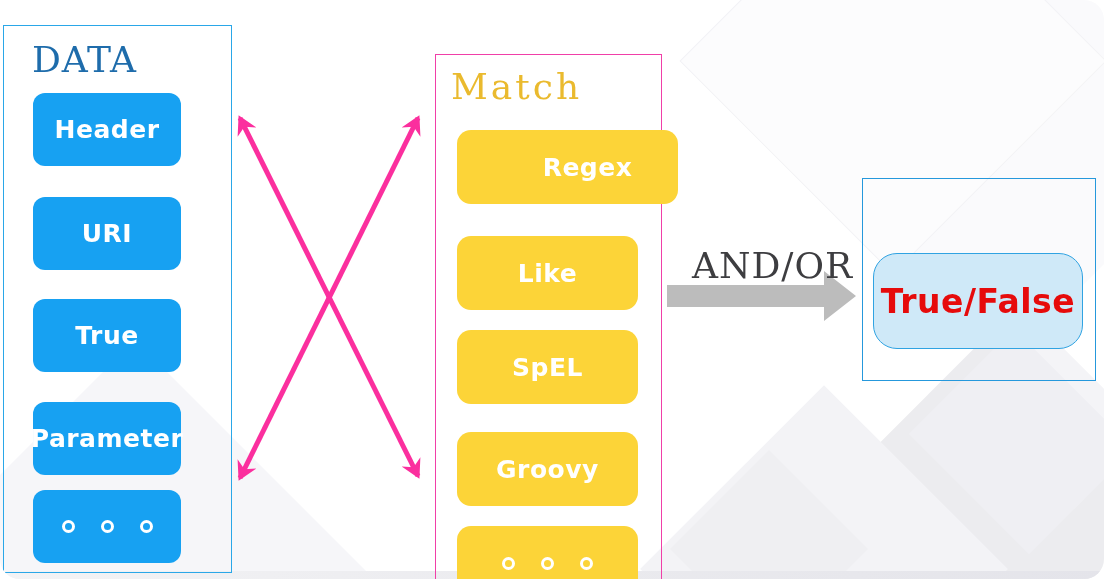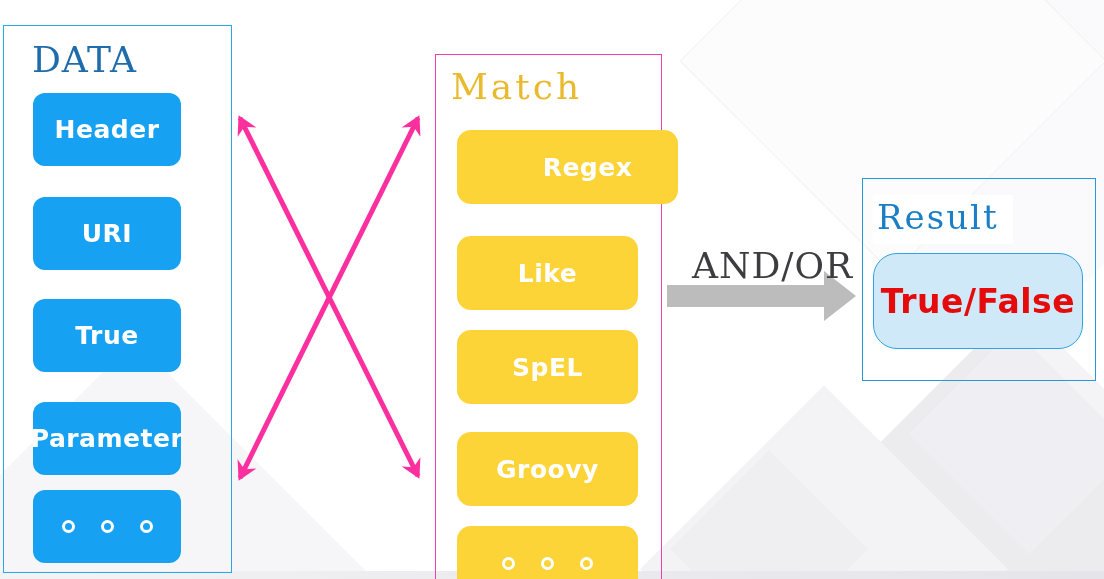--- a/index.html
+++ b/index.html
@@ -4,21 +4,21 @@
 <style>
   :root{
     --data-border:#2aa7e8; --data-title:#1e6cab; --data-button-bg:#17a1f2;
     --match-border:#f03fa8; --match-title:#eaba2e; --match-button-bg:#fcd438;
     --button-text:#ffffff; --arrow-pink:#fb2f9e; --arrow-gray:#bcbcbc;
     --andor-text:#3d3d40; --result-border:#2598dc; --result-title:#1a7fc6;
     --result-value-bg:#cfe9f8; --result-value-border:#30a3e2; --result-value-text:#e60b0b;
   }
   html,body{margin:0;padding:0;background:#fff;}
   .stage{position:relative;width:1104px;height:579px;overflow:hidden;
-         font-family:"DejaVu Sans",sans-serif;background:#ffffff;}
+         font-family:"DejaVu Sans",sans-serif;background:#ffffff;border-radius:20px;}
 
   
   .bg{position:absolute;z-index:0;pointer-events:none;}
   .bg1{right:-70px;bottom:-150px;width:340px;height:340px;background:#ececef;transform:rotate(45deg);}
   .bg2{right:150px;bottom:-120px;width:260px;height:260px;background:#f3f3f6;transform:rotate(45deg);}
   .bg3{right:-10px;bottom:60px;width:170px;height:170px;background:#f0f0f4;transform:rotate(45deg);opacity:.75;}
   .bg4{right:265px;bottom:-40px;width:140px;height:140px;background:#ededf1;transform:rotate(45deg);opacity:.8;}
   .bg5{right:-120px;top:-160px;width:430px;height:430px;background:#fafafc;transform:rotate(45deg);}
   .bg6{right:60px;top:-90px;width:300px;height:300px;background:#fcfcfd;border:1px solid #f2f2f5;transform:rotate(45deg);}
   .bg7{left:-80px;bottom:-280px;width:430px;height:430px;background:#f6f6f9;transform:rotate(45deg);}
@@ -122,19 +122,18 @@
           <span class="ring"></span>
           <span class="ring"></span>
           <span class="ring"></span>
         </div>
       </div>
   </section>
 
   <div class="andor">AND/OR</div>
 
   <section class="panel result-panel">
-    <h2>Result</h2>
     <div class="result-value">
       <span>True/False</span>
     </div>
   </section>
 
 </div>
 
 </body></html>

